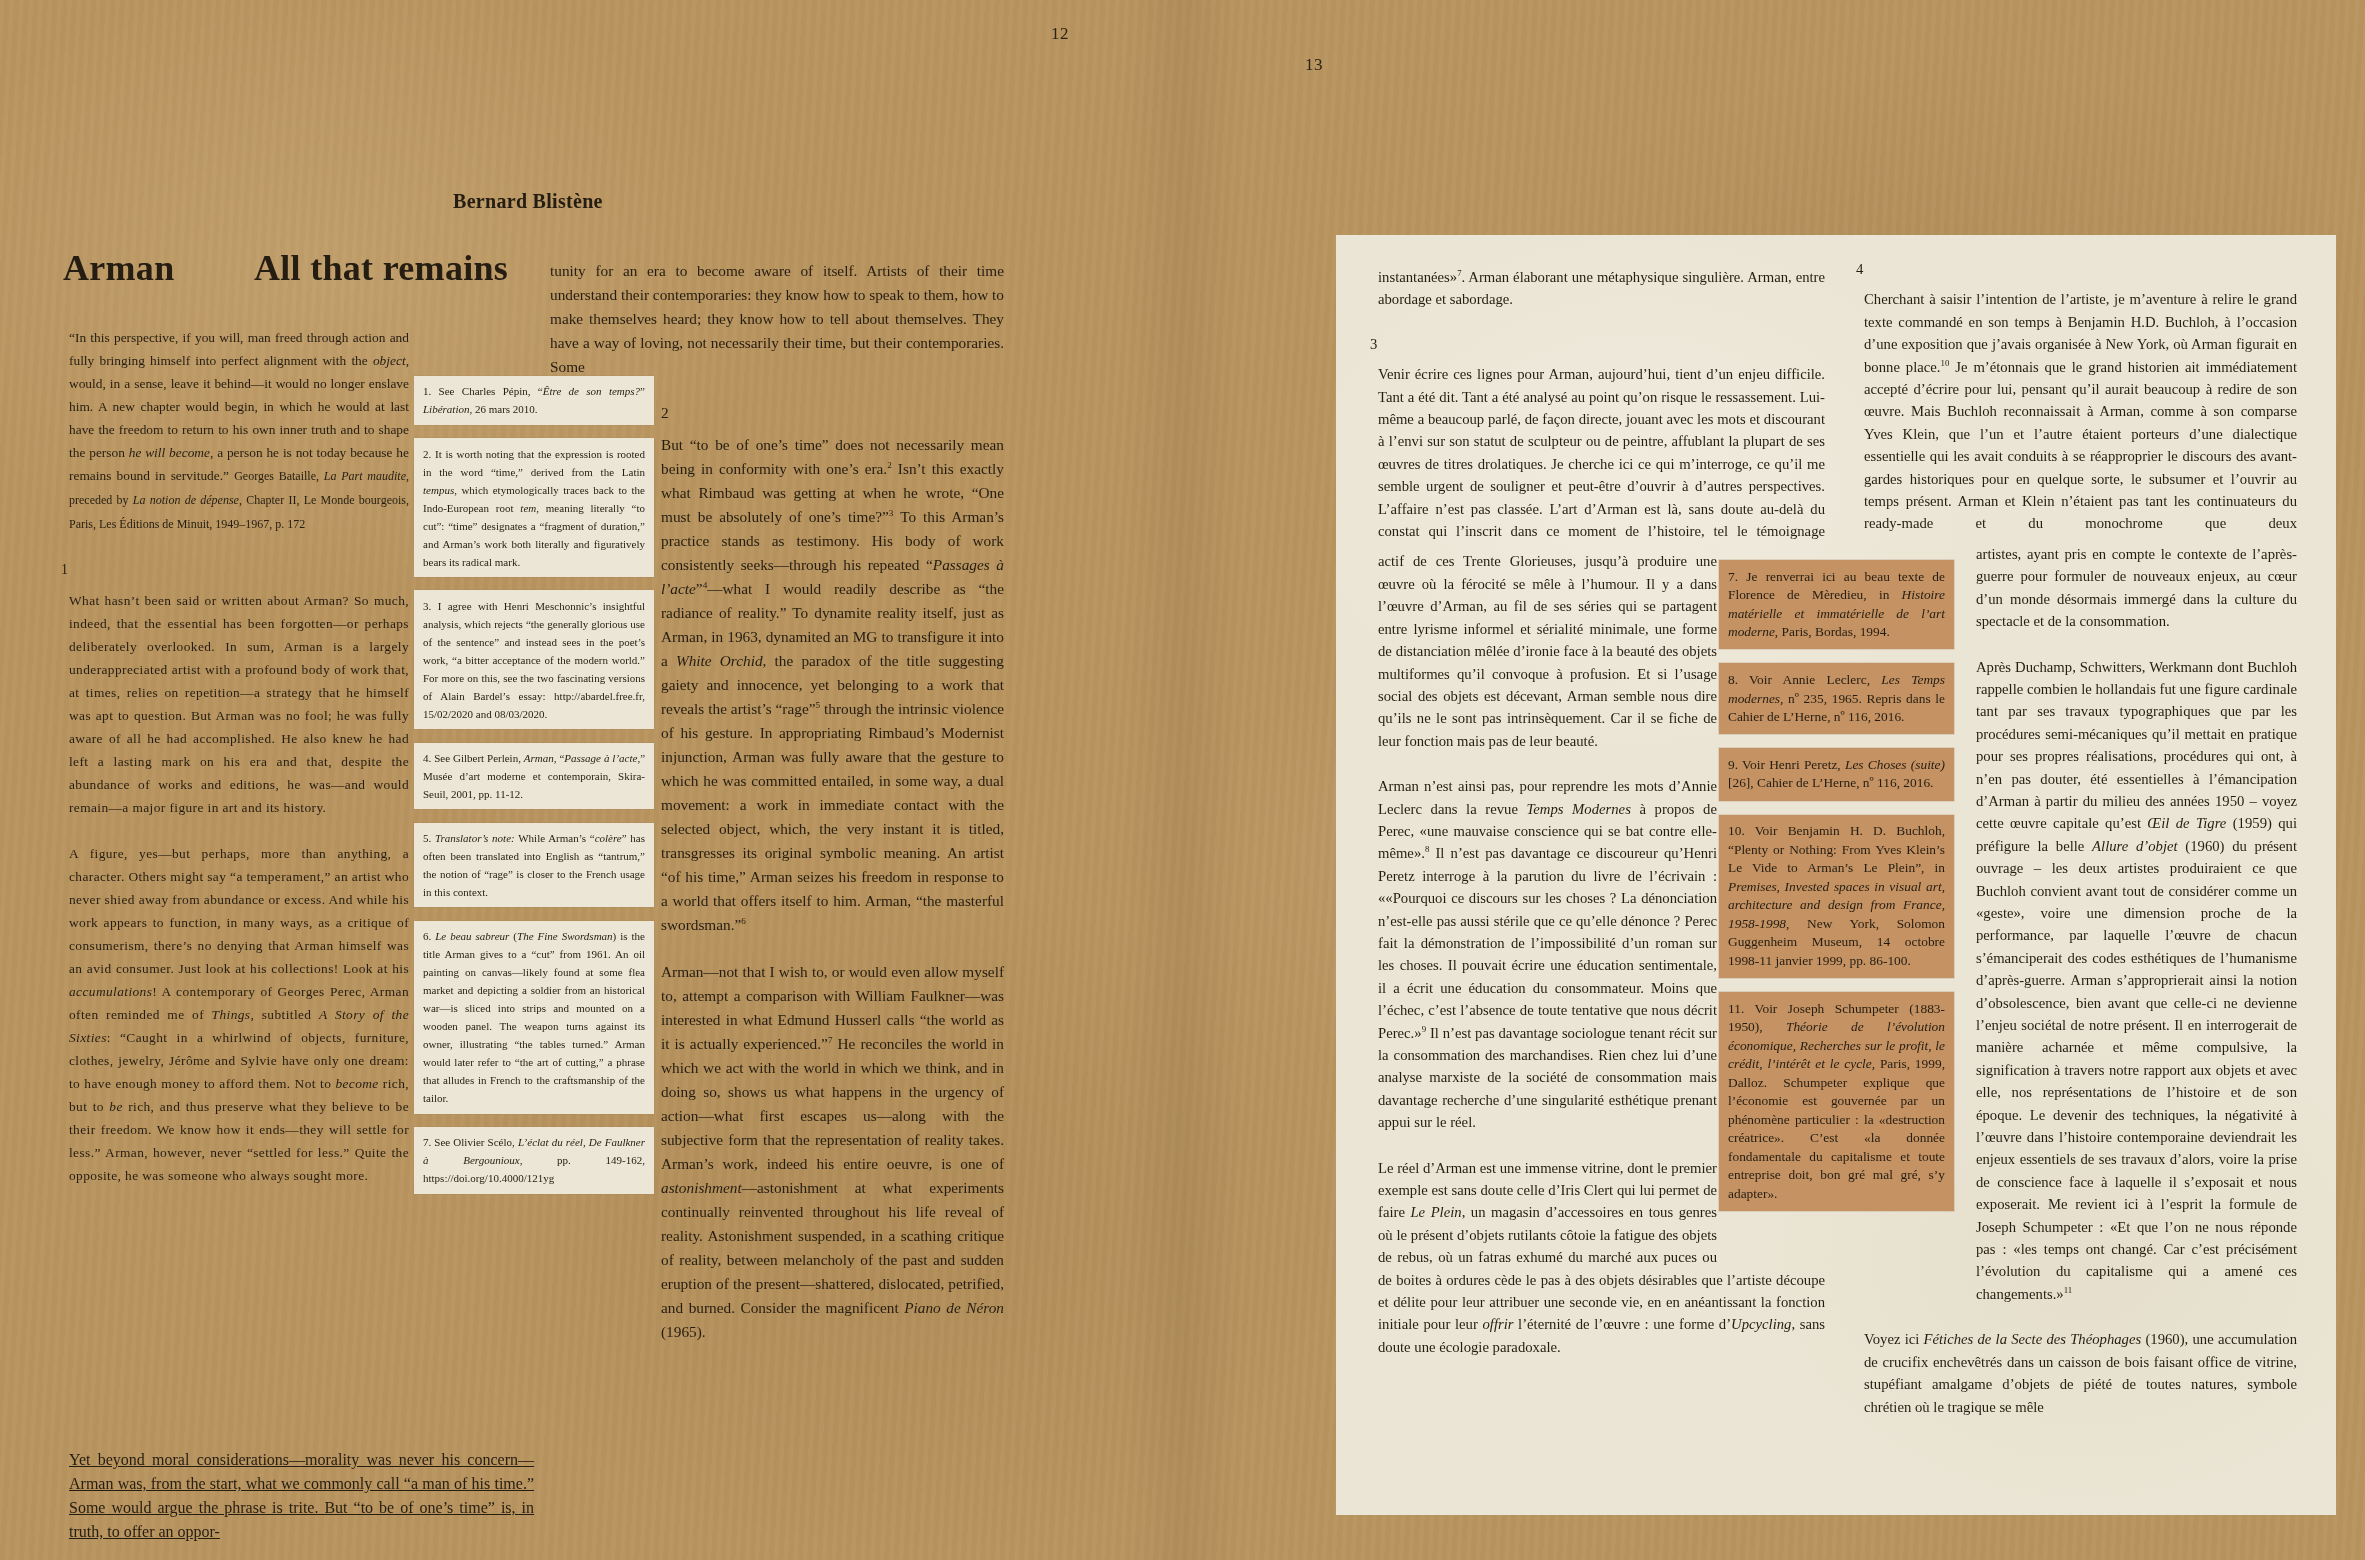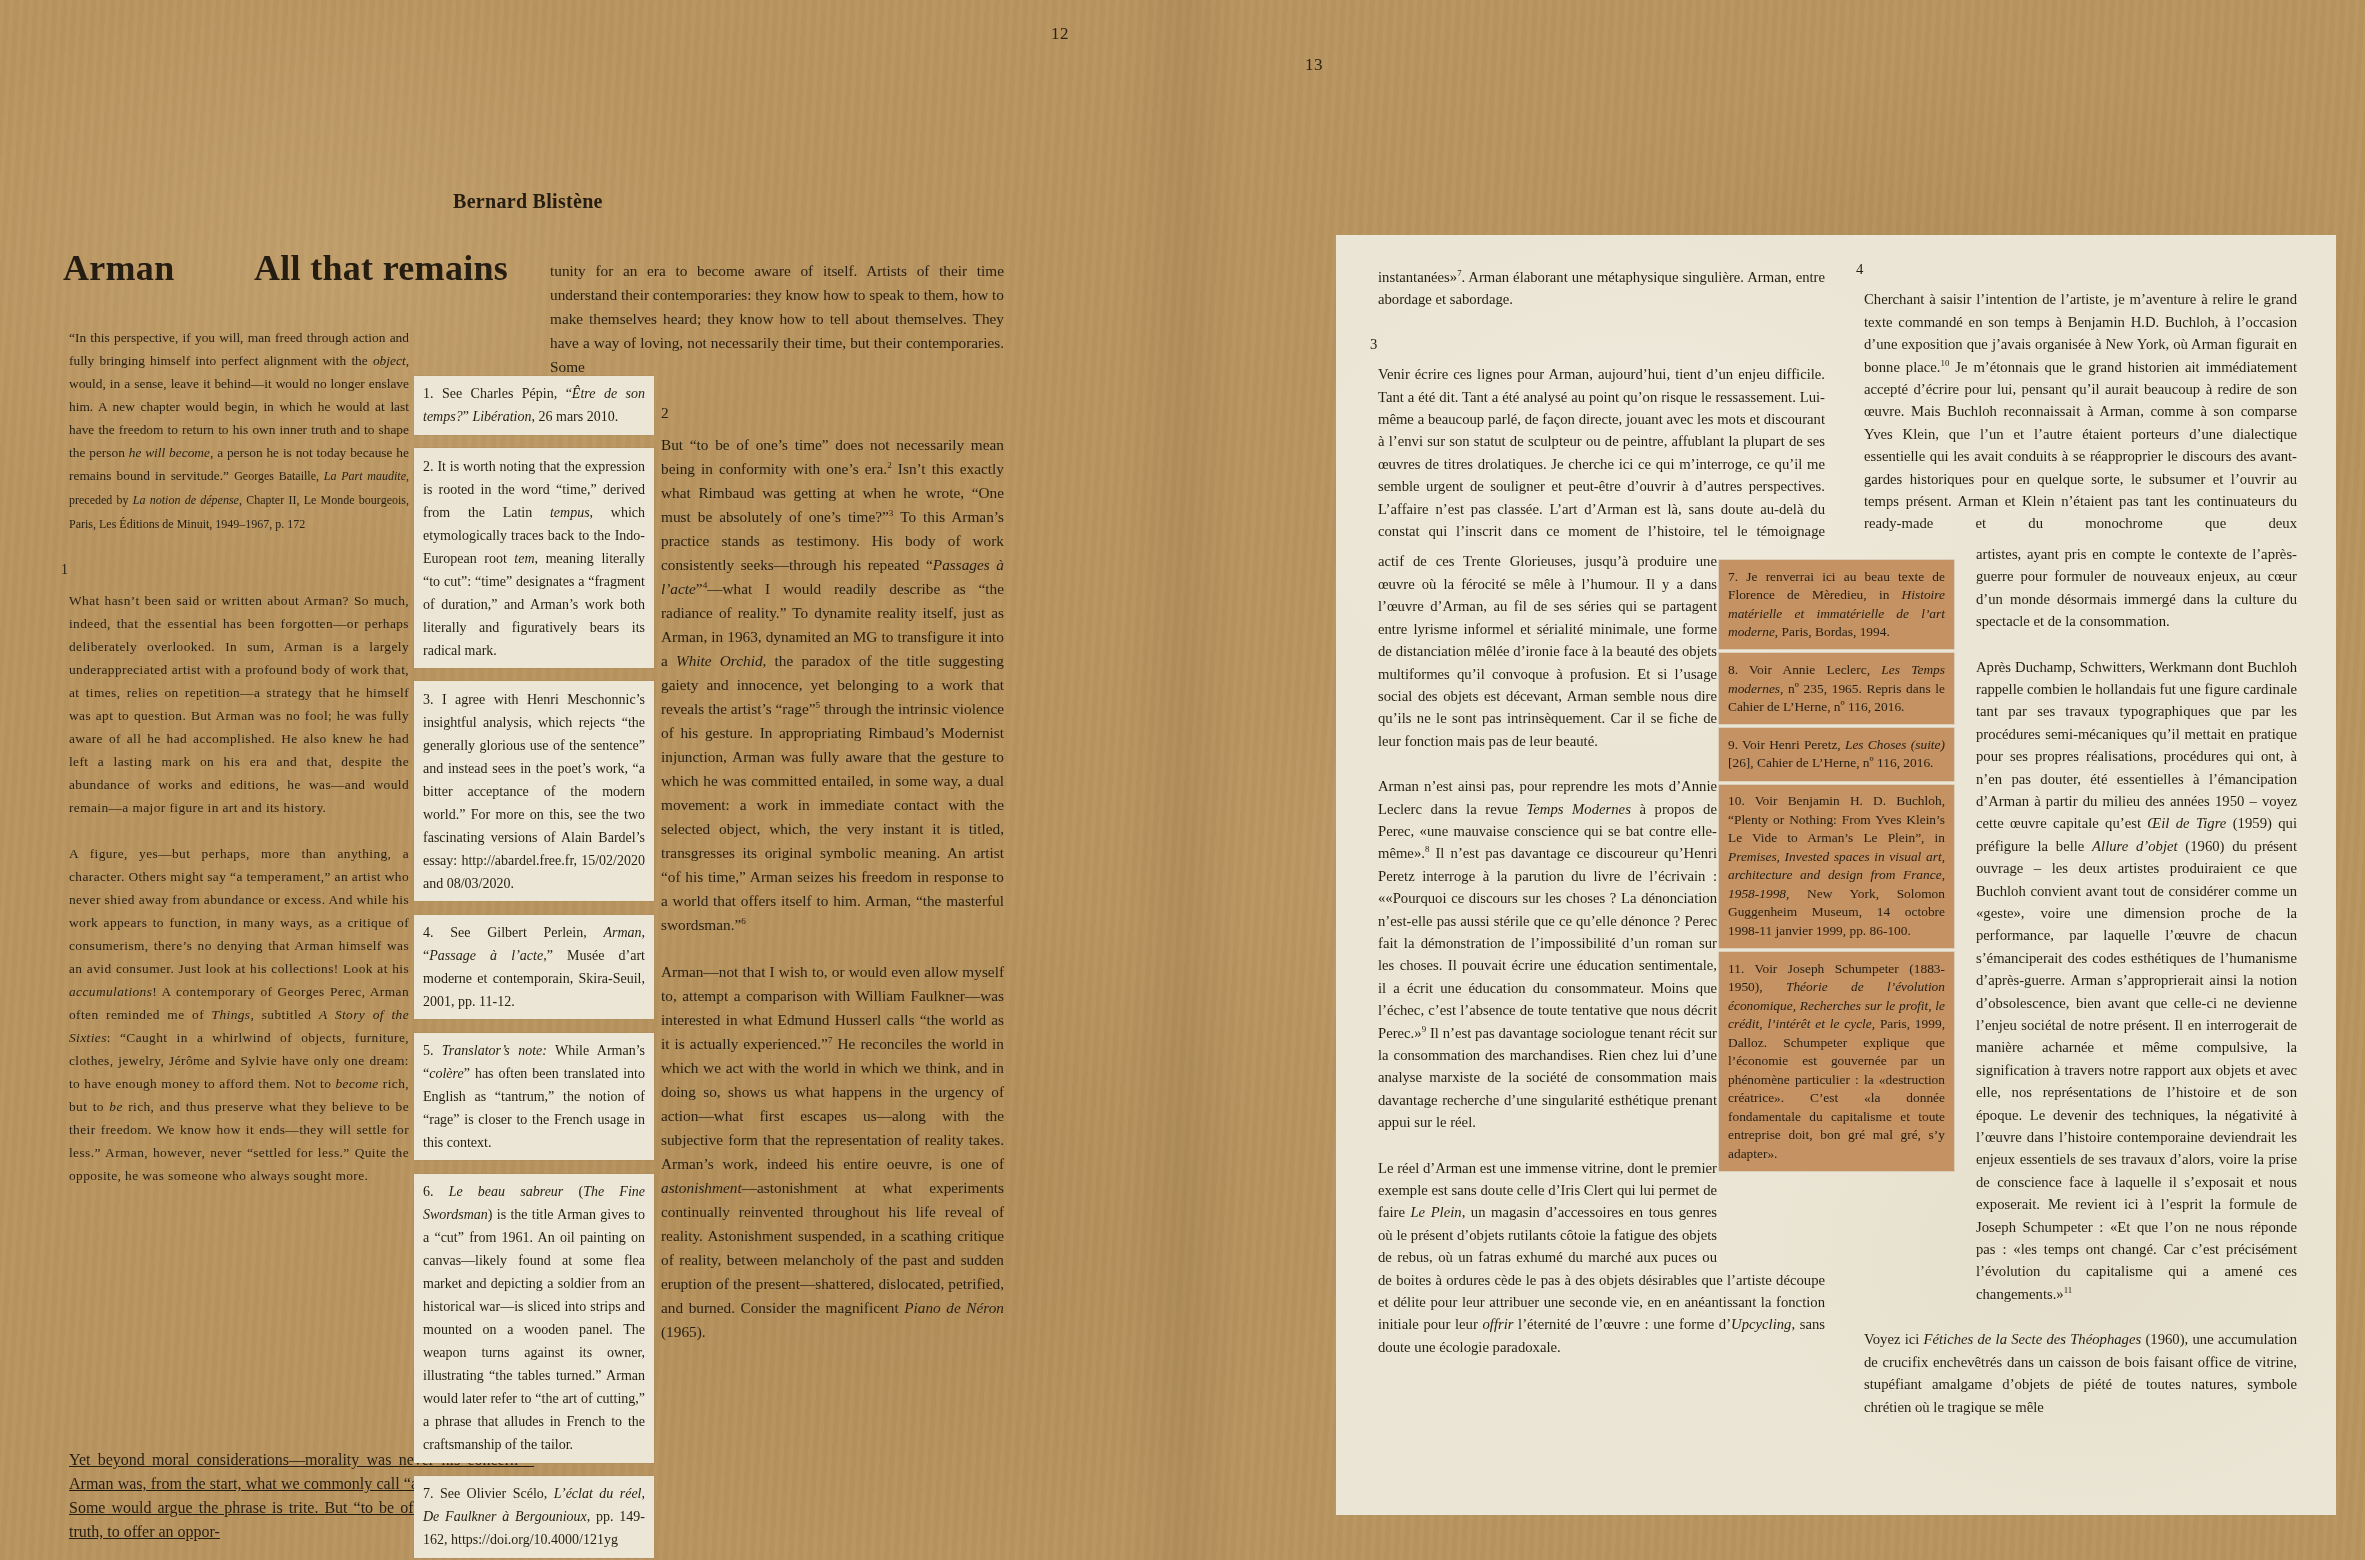--- a/index.html
+++ b/index.html
@@ -30,22 +30,22 @@
   
   .col1L{left:61px;top:318px;width:356px;font-size:13.4px;line-height:23px;}
   .col1L .seclabel{font-size:14px;}
   .sp{letter-spacing:0.4px;}
   .cite{font-size:12px;}
   .col2L{left:542px;top:251px;width:470px;font-size:15.3px;line-height:24px;}
   .bottomp{left:61px;top:1440px;width:465px;font-size:16px;line-height:24px;text-decoration:underline;}
   
   .fncol{display:flex;flex-direction:column;}
   .fncol-left{left:414px;top:376px;width:240px;gap:13.4px;}
-  .fncol-left .fnbox{background:#ece6d6;padding:6.4px 9px;font-size:14px;line-height:23px;text-align:justify;box-shadow:0 0 0 0.6px rgba(120,95,55,.12);}
-  .fncol-right{left:1719px;top:560px;width:235px;gap:4px;}
+  .fncol-left .fnbox{background:#ece6d6;padding:6.4px 9px;font-size:11px;line-height:18px;text-align:justify;box-shadow:0 0 0 0.6px rgba(120,95,55,.12);}
+  .fncol-right{left:1719px;top:560px;width:235px;gap:14px;}
   .fncol-right .fnbox{background:#c49263;padding:7.7px 9px;font-size:13.4px;line-height:18.5px;text-align:justify;box-shadow:0 0 0 0.6px rgba(120,85,45,.25);}
   
   .panel{left:1336px;top:235px;width:1000px;height:1280px;background:#ebe5d5;
          background-image:radial-gradient(ellipse 575px 447px at 30% 20%, rgba(255,255,248,.25), rgba(255,255,248,0) 60%),
                           radial-gradient(ellipse 575px 447px at 75% 80%, rgba(140,115,75,.06), rgba(140,115,75,0) 60%);}
   .col1R{left:1370px;top:258px;width:463px;font-size:14.7px;line-height:22.4px;}
   .col2R{left:1856px;top:258px;width:449px;font-size:14.7px;line-height:22.4px;}
   .col2R .seclabel.first{margin-top:0;}
   
   .spacerL{float:left;width:119px;height:1061px;}

